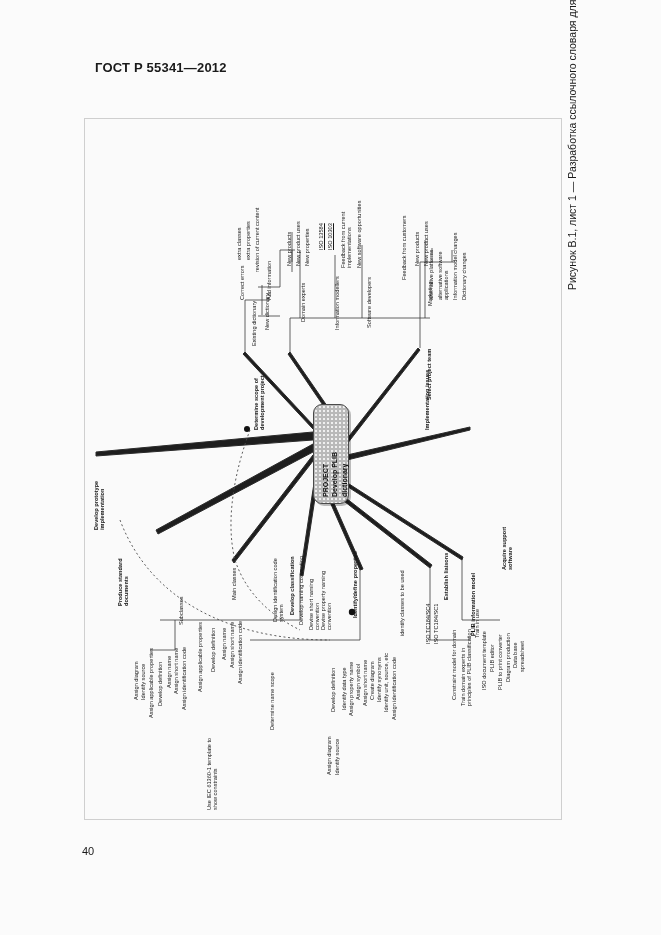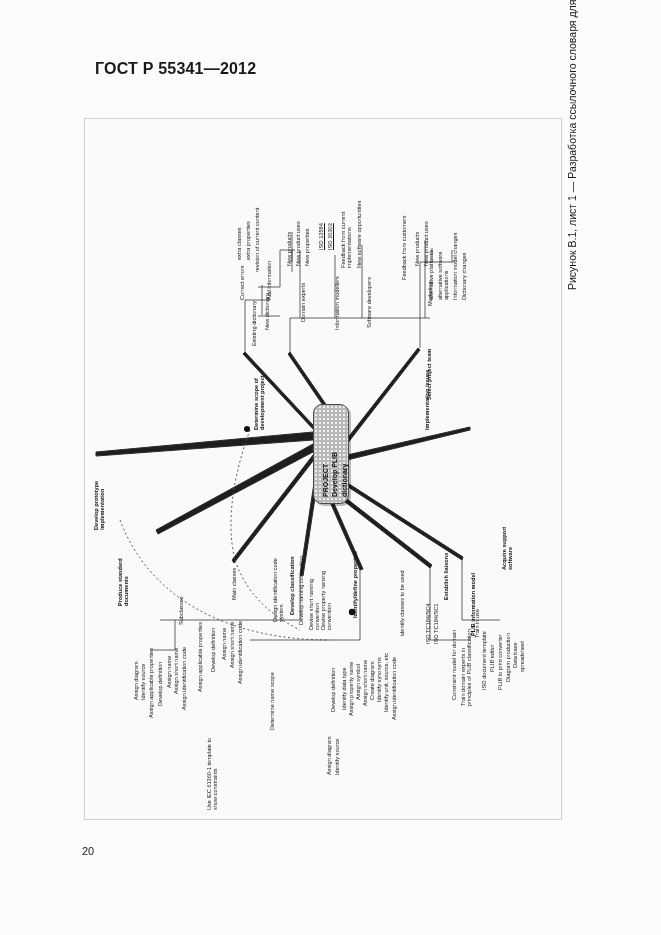--- a/index.html
+++ b/index.html
@@ -1,18 +1,18 @@
 <!DOCTYPE html>
 <html><head>
 <meta charset="utf-8">
 <style>
   html,body{margin:0;padding:0;background:#f0f0f0;}
   body{font-family:"Liberation Sans",sans-serif;}
   .page{position:relative;width:661px;height:935px;background:#fbfbfb;overflow:hidden;}
-  .std-header{position:absolute;left:95px;top:60px;font-size:16px;font-weight:bold;color:#1a1a1a;letter-spacing:.2px;}
+  .std-header{position:absolute;left:95px;top:60px;font-size:13px;font-weight:bold;color:#1a1a1a;letter-spacing:.2px;}
   .page-num{position:absolute;left:82px;top:845px;font-size:11px;color:#1a1a1a;}
   .fig-caption{position:absolute;left:566px;top:290px;width:340px;font-size:10.5px;color:#1a1a1a;
       transform:rotate(-90deg);transform-origin:0 0;white-space:nowrap;}
   .frame{position:absolute;left:84px;top:118px;width:476px;height:700px;border:1px solid #cfcfcf;background:#fafafa;
       background-image:radial-gradient(#d8d8d8 .6px,transparent .7px);background-size:14px 14px;}
   .canvas{position:absolute;left:0;top:0;width:661px;height:935px;pointer-events:none;}
   .node{position:absolute;font-size:5.6px;line-height:1.12;color:#171717;white-space:pre;
       transform-origin:0 0;transform:rotate(-90deg);}
   .node.b{font-weight:bold;}
   .node.u{text-decoration:underline;}
@@ -21,21 +21,21 @@
       box-shadow:2px 2px 0 rgba(0,0,0,.25);}
   .center span{position:absolute;left:7px;top:92px;font-size:7px;font-weight:bold;color:#111;
       transform-origin:0 0;transform:rotate(-90deg);white-space:pre;line-height:1.35;display:block;}
 </style>
 </head>
 <body>
 
 <div class="page">
 
   <div class="std-header">ГОСТ Р 55341—2012</div>
-  <div class="page-num">20</div>
+  <div class="page-num">40</div>
   <div class="fig-caption">Рисунок В.1, лист 1 — Разработка ссылочного словаря для ИСО 13399</div>
 
   <div class="frame"></div>
 
   <svg class="canvas">
     <g stroke="#2b2b2b" fill="none">
 
       <polygon points="313,432 96,452 96,456 313,440" fill="#1e1e1e"></polygon>
       <polygon points="313,444 156,530 158,534 313,452" fill="#1e1e1e"></polygon>
       <polygon points="313,455 232,560 234,563 313,461" fill="#1e1e1e"></polygon>

